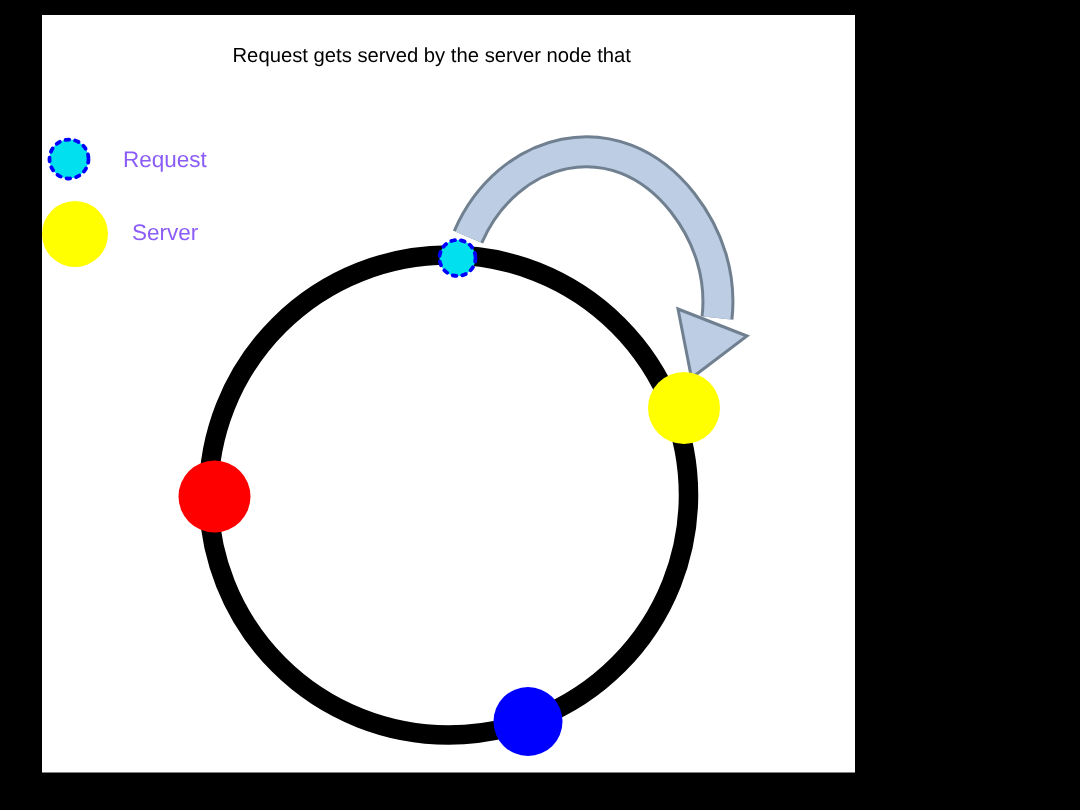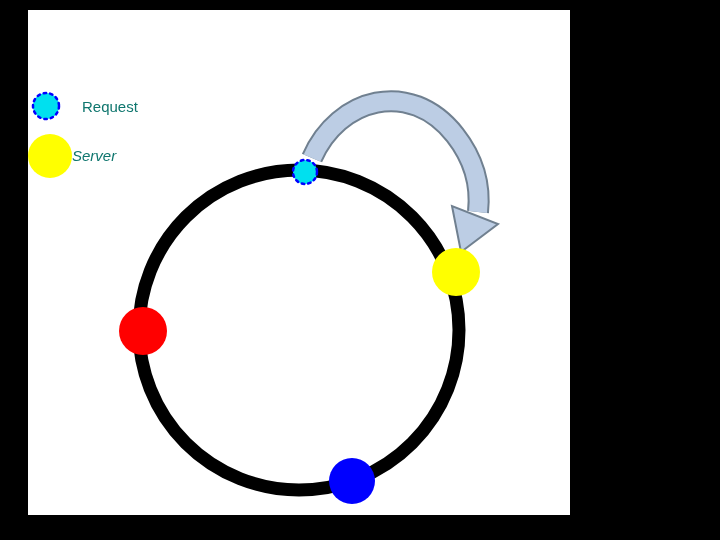--- a/index.html
+++ b/index.html
@@ -20,32 +20,33 @@
     position:absolute;
     left:127px; top:18px;
     width:320px;
     font-size:13.5px;
     line-height:17px;
     color:#000;
   }
   .legend-label{
     position:absolute;
     font-size:15px;
-    color:#0f766e;
+    color:#8b5cf6;
   }
   #label-request{ left:54px; top:88px; }
-  #label-server{ left:44px; top:137px;font-style:italic; }
+  #label-server{ left:60px; top:137px; }
   svg{ position:absolute; left:0; top:0; }
 </style>
 </head>
 <body>
 
 <div class="slide">
 
   <div class="caption">
+    <div>Request gets served by the server node that</div>
   </div>
 
   <div id="label-request" class="legend-label">Request</div>
   <div id="label-server" class="legend-label">Server</div>
 
   <svg width="542" height="505" viewBox="0 0 542 505">
 
     <circle cx="271" cy="320" r="160" fill="none" stroke-width="13" stroke="#000000"></circle>
 
     <path d="M 284 148 C 310 88, 382 68, 427 125 C 445 148, 453 175, 450 202" fill="none" stroke-width="22" stroke-linecap="butt" stroke="#708090"></path>

